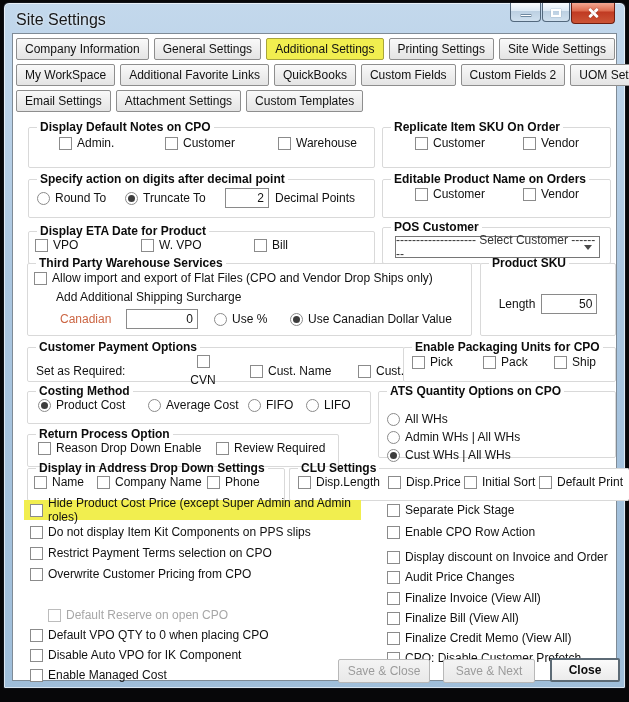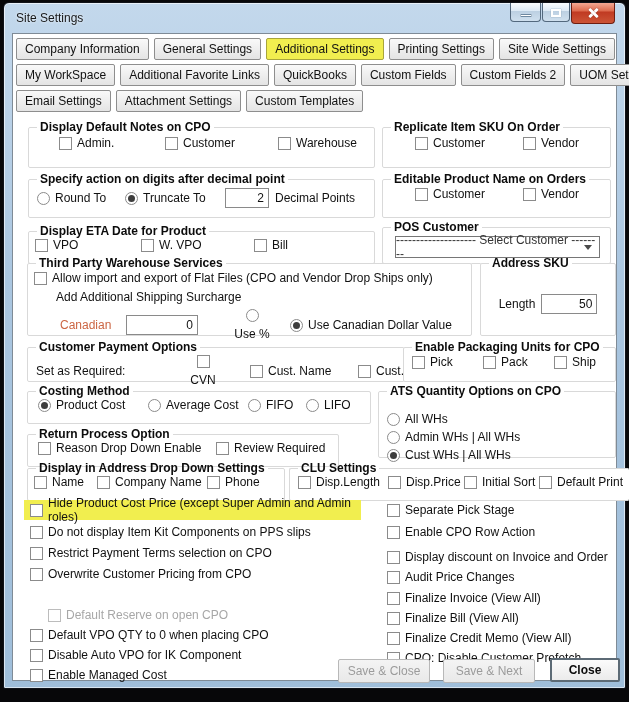--- a/index.html
+++ b/index.html
@@ -13,21 +13,21 @@
   .window{
     position:absolute;left:3px;top:2px;width:623px;height:687px;
     background:linear-gradient(#c3d8ec,#aac6e0 40%,#9fbeda);
     border:1px solid #10131a;
     border-radius:6px 6px 2px 2px;
     box-shadow:inset 0 0 0 1px rgba(255,255,255,.6);
     box-sizing:border-box;
   }
   .titlebar{position:absolute;left:0;top:0;right:0;height:30px;}
   .title{
-    position:absolute;left:12px;top:8px;font-size:12px;color:#17181a;
+    position:absolute;left:12px;top:8px;font-size:16px;color:#17181a;
     text-shadow:0 0 3px rgba(255,255,255,.9);
   }
   .capbtns{position:absolute;top:0;right:10px;display:flex;}
   .capbtn{
     height:19px;margin-left:1px;border:1px solid #53687d;border-top:none;
     border-radius:0 0 4px 4px;box-sizing:border-box;position:relative;
     background:linear-gradient(#fbfdff,#dce9f5 45%,#bcd0e2 46%,#cfdfee);
   }
   .capbtn.min{width:31px;} .capbtn.max{width:28px;} 
   .capbtn.close{
@@ -233,32 +233,32 @@
               <span class="box"></span>
               <span class="lbl">Allow import and export of Flat Files (CPO and Vendor Drop Ships only)</span>
             </label>
         </div>
         <div class="frow" style="margin-top:5px;padding-left:22px;">
           <span class="plain">Add Additional Shipping Surcharge</span>
         </div>
         <div class="frow" style="margin-top:5px;padding-left:26px;">
           <span class="plain orange" style="width:66px;">Canadian</span>
           <input class="num" style="width: 72px;" value="0">
-          <label class="rb" style="margin-left:16px;width:76px;flex-direction:column;">
+          <label class="rb" style="margin-left:16px;width:76px;">
               <span class="dot"></span>
               <span>Use %</span>
             </label>
           <label class="rb sel">
               <span class="dot"></span>
               <span>Use Canadian Dollar Value</span>
             </label>
         </div>
       </fieldset>
       <fieldset class="g" style="left:467px;top:222px;width:136px;height:80px;">
-        <legend>Address SKU</legend>
+        <legend>Product SKU</legend>
         <div class="frow" style="margin-top:24px;justify-content:center;gap:6px;">
           <span class="plain">Length</span>
           <input class="num" style="width: 56px;" value="50">
         </div>
       </fieldset>
 
       <fieldset class="g" style="left:14px;top:306px;width:372px;height:42px;">
         <legend>Customer Payment Options</legend>
         <div class="frow" style="margin-top:1px;padding-left:2px;gap:16px;">
           <span class="plain" style="width:120px;">Set as Required:</span>

